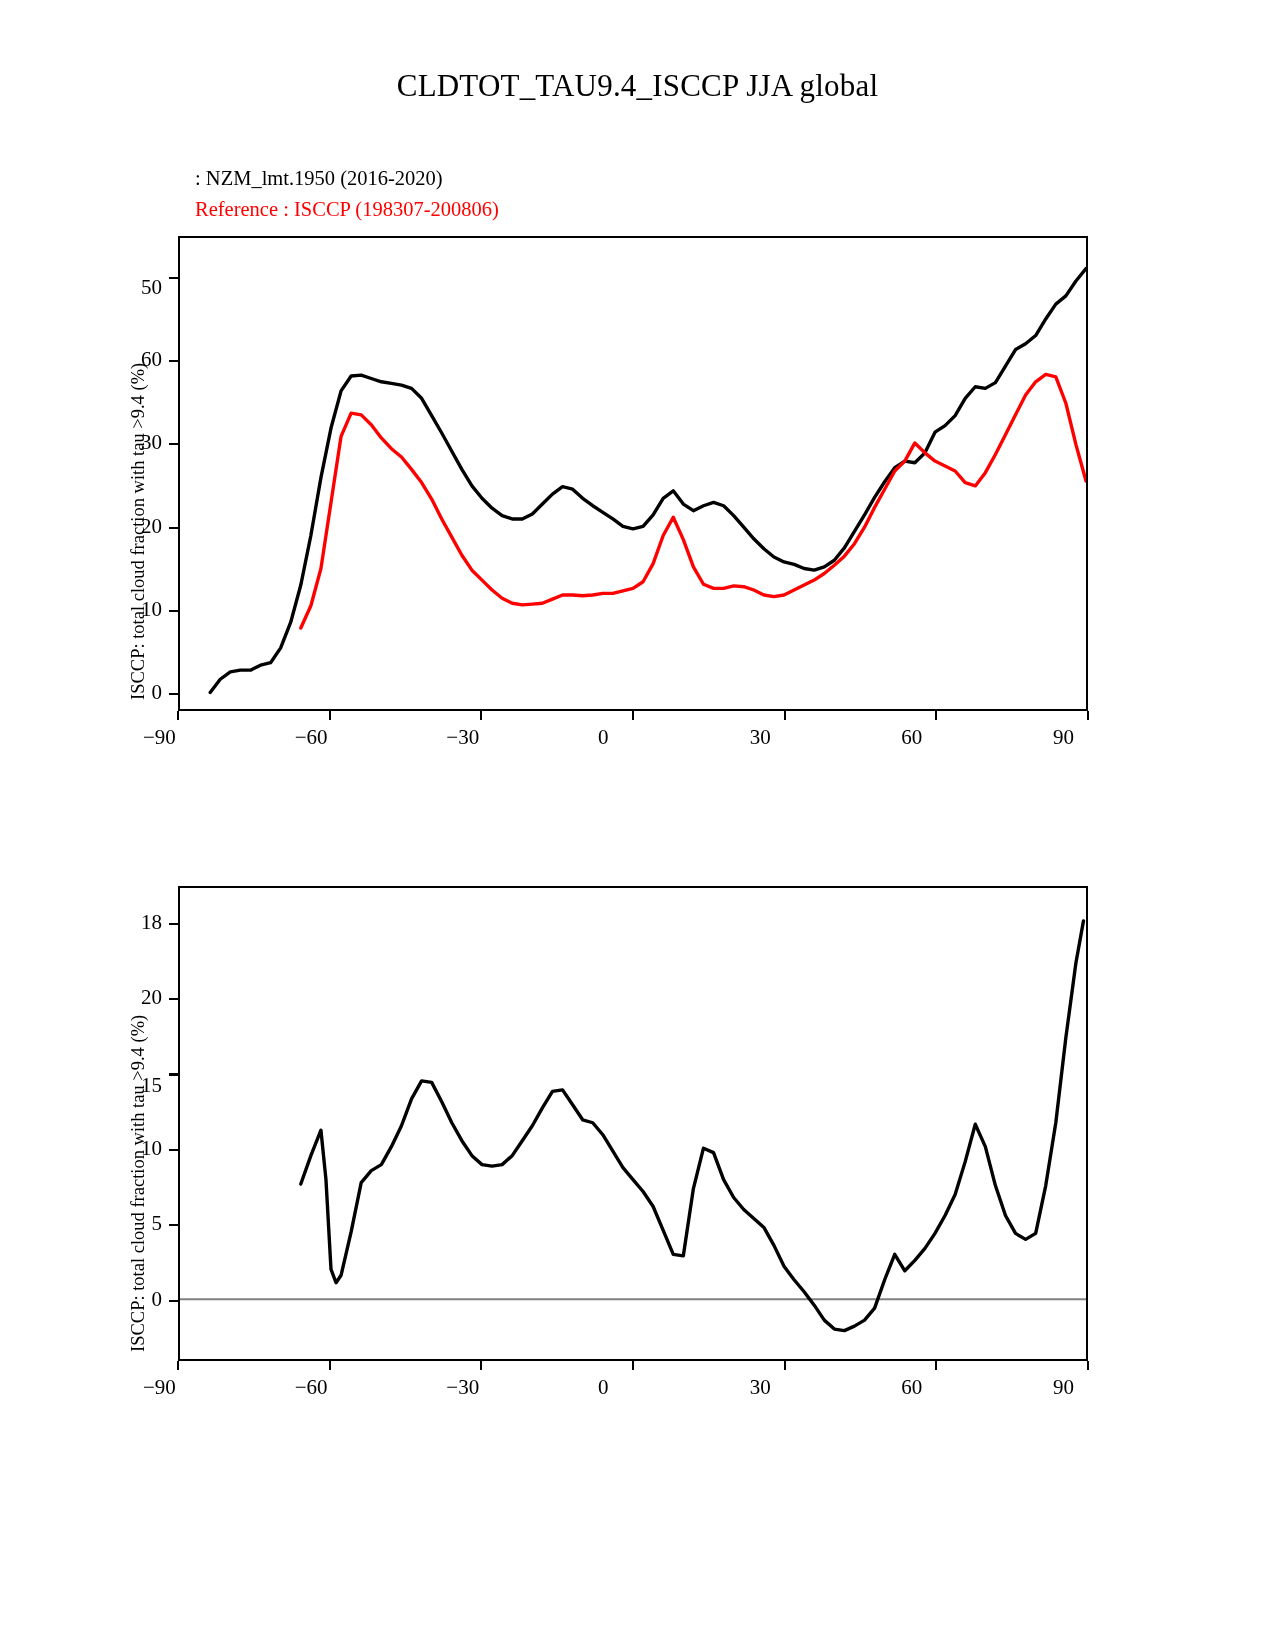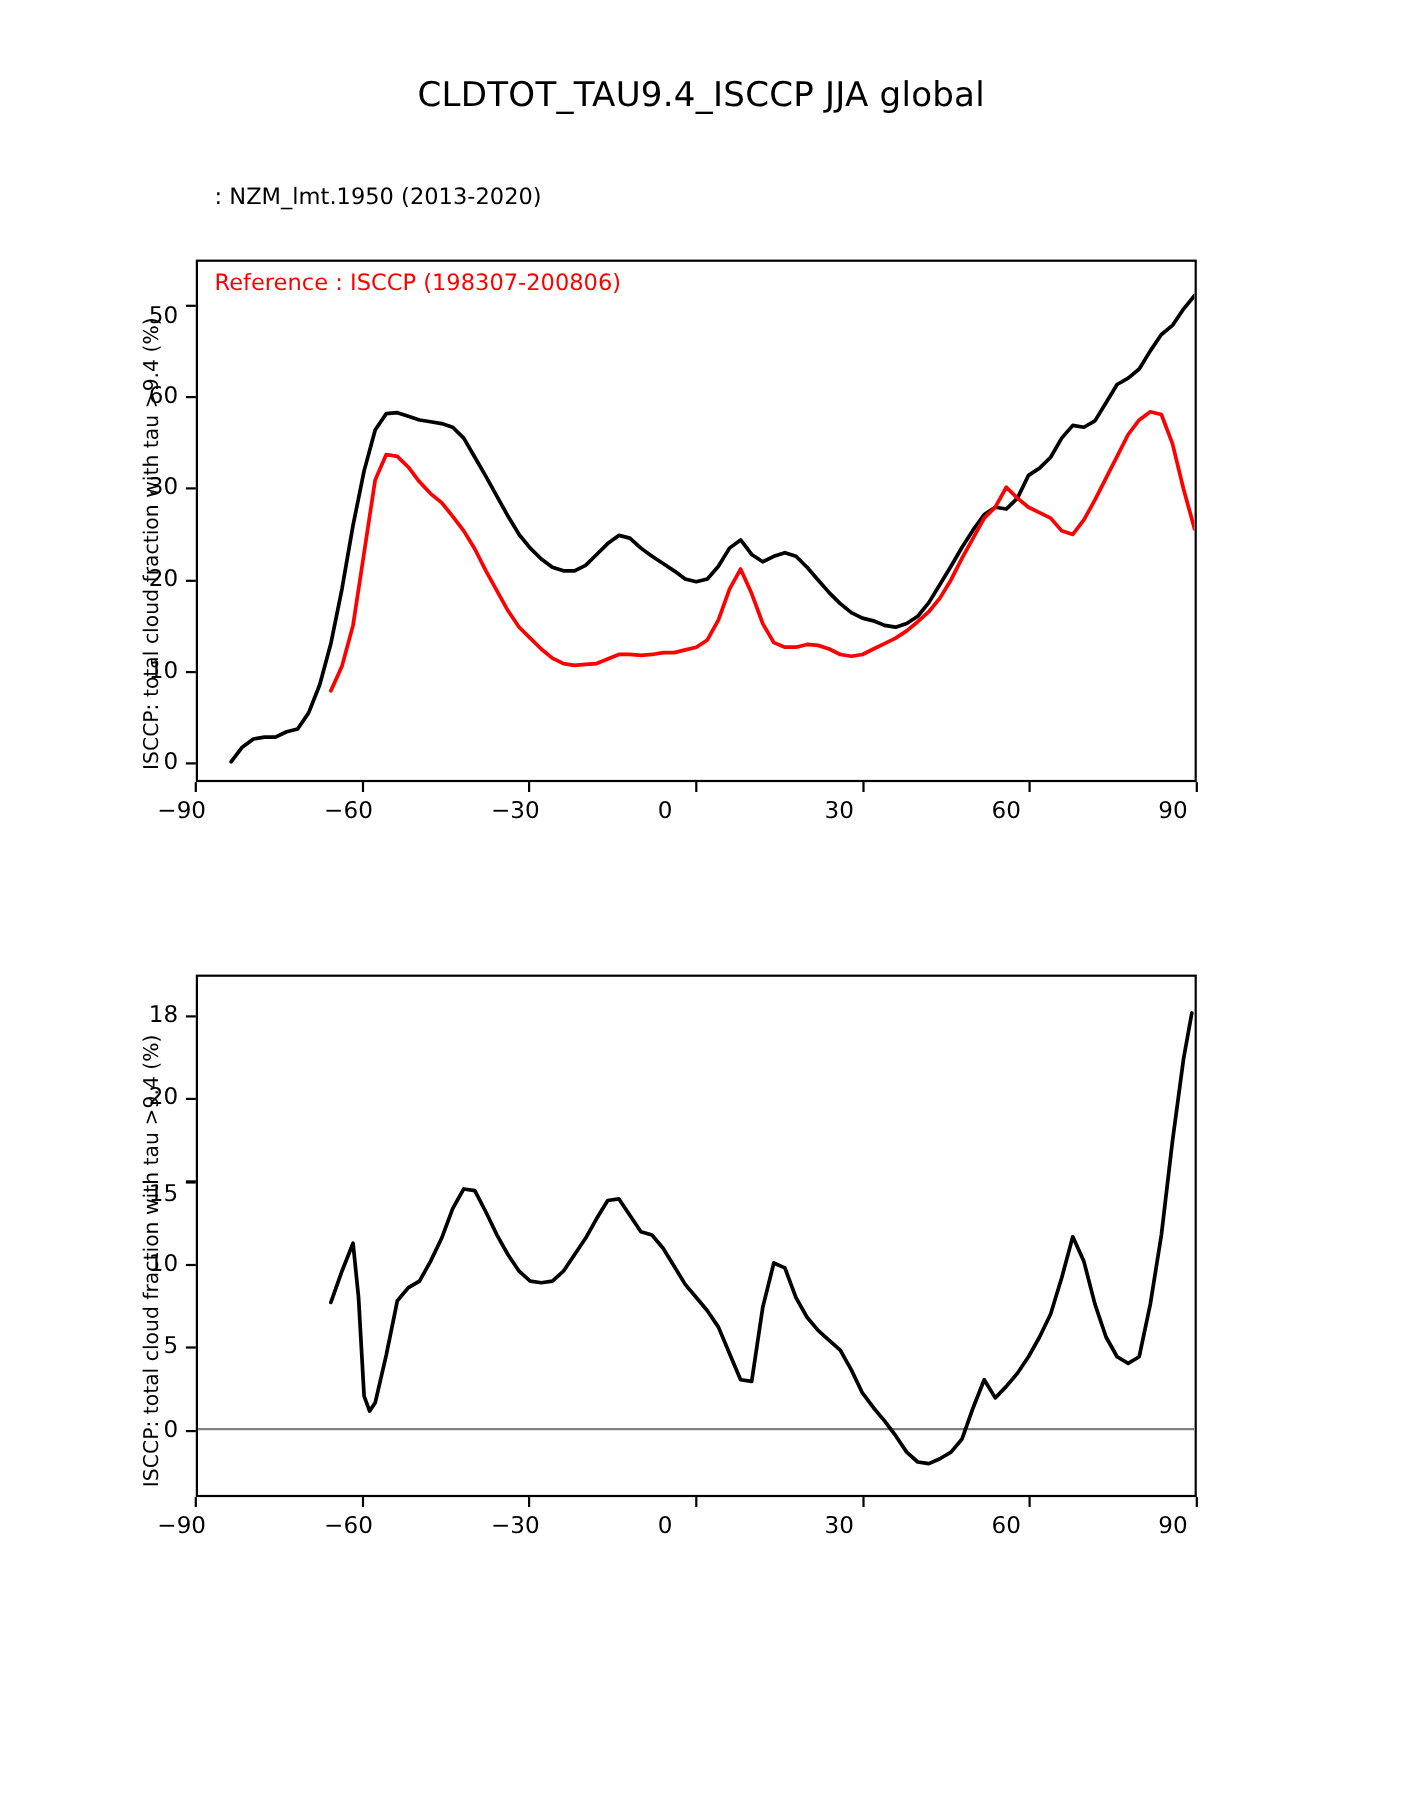--- a/index.html
+++ b/index.html
@@ -13,39 +13,40 @@
     font-family: "DejaVu Sans", sans-serif;
     color: #000000;
     position: relative;
     overflow: hidden;
   }
   .figure {
     position: absolute;
     left: 0; top: 0;
     width: 1275px;
     height: 1368px;
+    font-family: Liberation Serif, serif;
   }
   .fig-title {
     position: absolute;
     left: 0;
     top: 68px;
     width: 1275px;
     text-align: center;
     font-size: 31px;
     letter-spacing: 0.2px;
   }
   .legend {
     position: absolute;
     left: 195px;
     top: 163px;
     font-size: 20.5px;
     line-height: 31px;
   }
   .legend .model-line { color: #000000; }
-  .legend .ref-line { color: #ff0000; margin-top: 48px; }
+  .legend .ref-line { color: #ff0000; }
 
   .panel {
     position: absolute;
     box-sizing: border-box;
   }
   .panel .plot-area {
     position: absolute;
     left: 0; top: 0;
     width: 100%;
     height: 100%;
@@ -94,21 +95,21 @@
   .tick-y { height: 2.2px; width: 9px; }
 </style>
 </head>
 <body>
 
 <div class="figure">
 
   <div class="fig-title">CLDTOT_TAU9.4_ISCCP JJA global</div>
 
   <div class="legend">
-    <div class="model-line">: NZM_lmt.1950 (2013-2020)</div>
+    <div class="model-line">: NZM_lmt.1950 (2016-2020)</div>
     <div class="ref-line">Reference : ISCCP (198307-200806)</div>
   </div>
 
   <div class="panel" id="panel-top" style="left:178px; top:236px; width:910px; height:475px;">
     <div class="plot-area">
       <svg class="curves" id="svg-top" viewBox="0 0 910 475" preserveAspectRatio="none">
           <path d="M30.33 458.33 L40.44 445.00 L50.56 437.50 L60.67 435.83 L70.78 435.83 L80.89 430.83 L91.00 428.33 L101.11 413.33 L111.22 387.50 L121.33 350.00 L131.44 300.00 L141.56 241.67 L151.67 191.67 L161.78 154.17 L171.89 139.17 L182.00 138.33 L192.11 141.67 L202.22 145.00 L212.33 146.67 L222.44 148.33 L232.56 151.67 L242.67 161.67 L252.78 179.17 L262.89 196.67 L273.00 215.00 L283.11 233.33 L293.22 250.00 L303.33 262.50 L313.44 272.50 L323.56 280.00 L333.67 283.33 L343.78 283.33 L353.89 278.33 L364.00 268.33 L374.11 258.33 L384.22 250.83 L394.33 253.33 L404.44 262.50 L414.56 270.00 L424.67 276.67 L434.78 283.33 L444.89 290.83 L455.00 293.33 L465.11 290.83 L475.22 279.17 L485.33 262.50 L495.44 255.00 L505.56 268.33 L515.67 275.00 L525.78 270.00 L535.89 266.67 L546.00 270.00 L556.11 280.00 L566.22 291.67 L576.33 303.33 L586.44 313.33 L596.56 321.67 L606.67 326.67 L616.78 329.17 L626.89 333.33 L637.00 335.00 L647.11 331.67 L657.22 325.00 L667.33 312.50 L677.44 295.83 L687.56 279.17 L697.67 261.67 L707.78 245.83 L717.89 231.67 L728.00 225.00 L738.11 226.67 L748.22 216.67 L758.33 195.83 L768.44 189.17 L778.56 179.17 L788.67 161.67 L798.78 150.00 L808.89 151.67 L819.00 145.83 L829.11 129.17 L839.22 112.50 L849.33 106.67 L859.44 98.33 L869.56 81.67 L879.67 66.67 L889.78 58.33 L899.89 43.33 L910.00 30.83" fill="none" stroke="#000000" stroke-width="3.4" stroke-linejoin="round" stroke-linecap="round"></path>
           <path d="M121.33 393.33 L131.44 370.83 L141.56 333.33 L151.67 266.67 L161.78 200.00 L171.89 176.67 L182.00 178.33 L192.11 188.33 L202.22 201.67 L212.33 212.50 L222.44 220.83 L232.56 233.33 L242.67 246.67 L252.78 263.33 L262.89 283.33 L273.00 301.67 L283.11 320.00 L293.22 335.00 L303.33 345.00 L313.44 355.00 L323.56 363.33 L333.67 368.33 L343.78 370.00 L353.89 369.17 L364.00 368.33 L374.11 364.17 L384.22 360.00 L394.33 360.00 L404.44 360.83 L414.56 360.00 L424.67 358.33 L434.78 358.33 L444.89 355.83 L455.00 353.33 L465.11 346.67 L475.22 328.33 L485.33 300.00 L495.44 281.67 L505.56 304.17 L515.67 331.67 L525.78 349.17 L535.89 353.33 L546.00 353.33 L556.11 350.83 L566.22 351.67 L576.33 355.00 L586.44 360.00 L596.56 361.67 L606.67 360.00 L616.78 355.00 L626.89 350.00 L637.00 345.00 L647.11 338.33 L657.22 330.00 L667.33 320.83 L677.44 308.33 L687.56 291.67 L697.67 271.67 L707.78 253.33 L717.89 235.00 L728.00 225.00 L738.11 206.67 L748.22 216.67 L758.33 225.00 L768.44 230.00 L778.56 235.00 L788.67 246.67 L798.78 250.00 L808.89 236.67 L819.00 218.33 L829.11 198.33 L839.22 178.33 L849.33 158.33 L859.44 145.00 L869.56 137.50 L879.67 140.00 L889.78 166.67 L899.89 208.33 L910.00 245.00" fill="none" stroke="#ff0000" stroke-width="3.4" stroke-linejoin="round" stroke-linecap="round"></path>
         </svg>
     </div>

